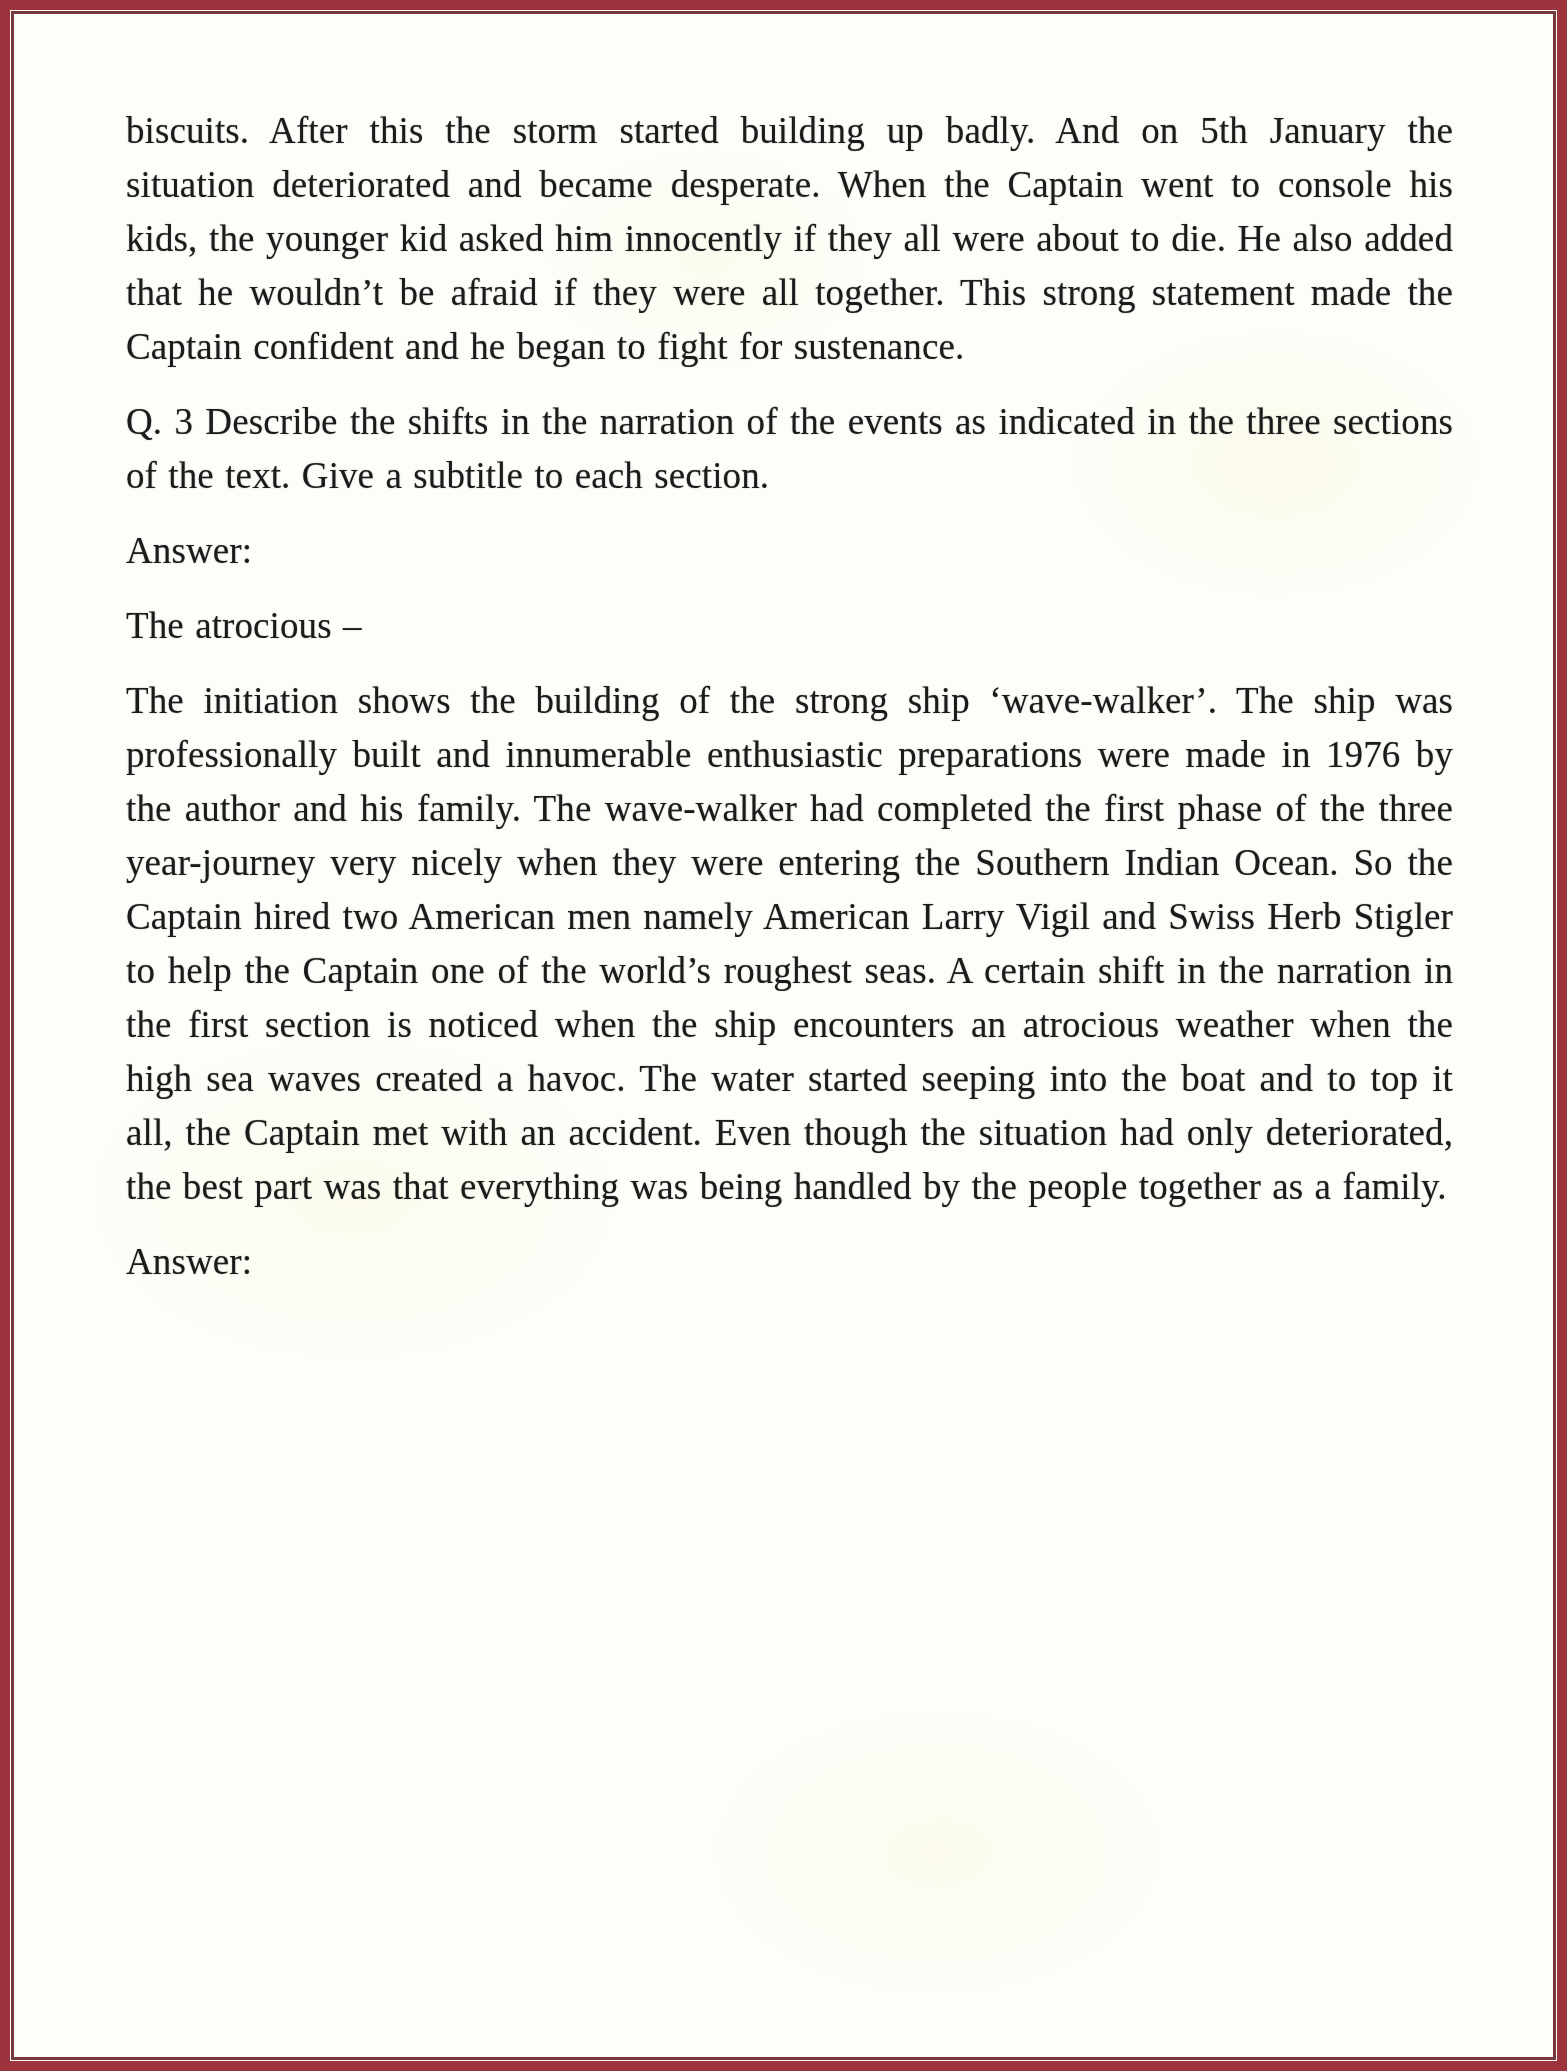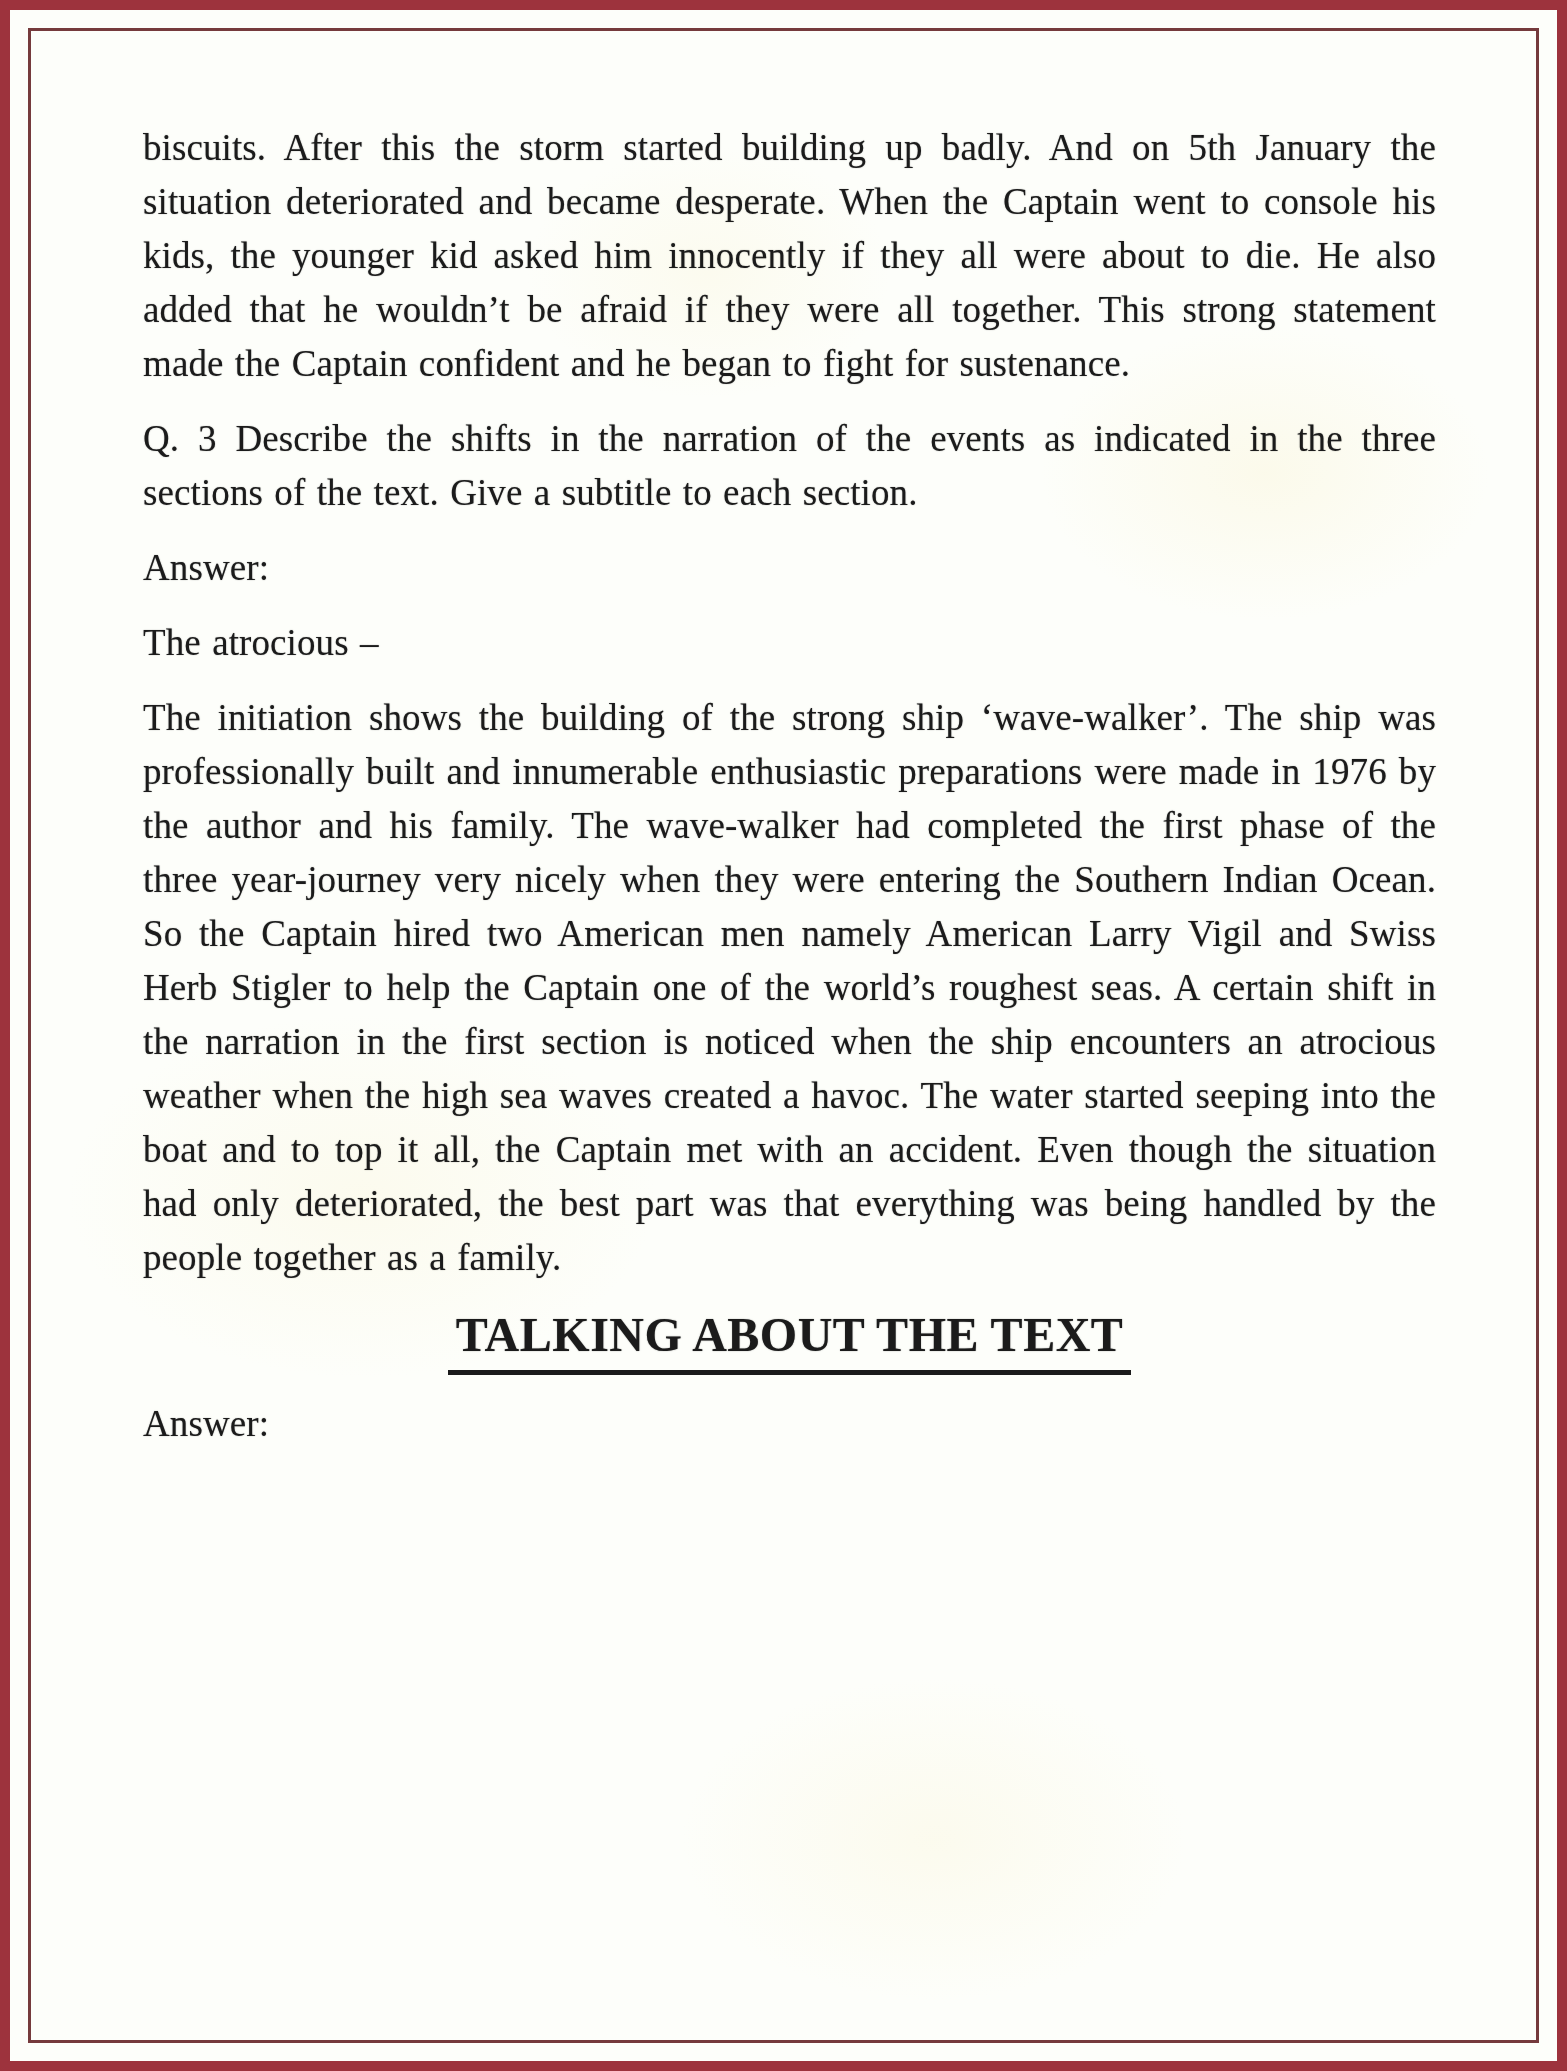--- a/index.html
+++ b/index.html
@@ -18,21 +18,21 @@
   .scan {
     width: 1567px;
     height: 2071px;
     background: var(--border-outer);
     padding: 10px;
   }
   .gap-frame {
     width: 100%;
     height: 100%;
     background: var(--page-bg);
-    padding: 18px;
+    padding: 1px;
   }
   .inner-frame {
     width: 100%;
     height: 100%;
     border: 3px solid var(--border-inner);
     background-color: var(--page-bg);
     background-image:
       radial-gradient(ellipse 320px 210px at 82% 22%, rgba(249,243,210,0.38), transparent 70%),
       radial-gradient(ellipse 420px 260px at 22% 58%, rgba(249,243,210,0.30), transparent 70%),
       radial-gradient(ellipse 360px 230px at 60% 90%, rgba(249,243,210,0.30), transparent 70%),
@@ -78,23 +78,20 @@
         <p class="body-text">biscuits. After this the storm started building up badly. And on 5th January the situation deteriorated and became desperate. When the Captain went to console his kids, the younger kid asked him innocently if they all were about to die. He also added that he wouldn’t be afraid if they were all together. This strong statement made the Captain confident and he began to fight for sustenance.</p>
 
         <p class="body-text">Q. 3 Describe the shifts in the narration of the events as indicated in the three sections of the text. Give a subtitle to each section.</p>
 
         <p class="body-text">Answer:</p>
 
         <p class="body-text">The atrocious –</p>
 
         <p class="body-text">The initiation shows the building of the strong ship ‘wave-walker’. The ship was professionally built and innumerable enthusiastic preparations were made in 1976 by the author and his family. The wave-walker had completed the first phase of the three year-journey very nicely when they were entering the Southern Indian Ocean. So the Captain hired two American men namely American Larry Vigil and Swiss Herb Stigler to help the Captain one of the world’s roughest seas. A certain shift in the narration in the first section is noticed when the ship encounters an atrocious weather when the high sea waves created a havoc. The water started seeping into the boat and to top it all, the Captain met with an accident. Even though the situation had only deteriorated, the best part was that everything was being handled by the people together as a family.</p>
 
-        <h1 class="section-heading">
-          <span class="heading-underline">TALKING ABOUT THE TEXT</span>
-        </h1>
 
 
 
         <p class="body-text">Answer:</p>
 
       </main>
     </div>
   </div>
 </div>
 

